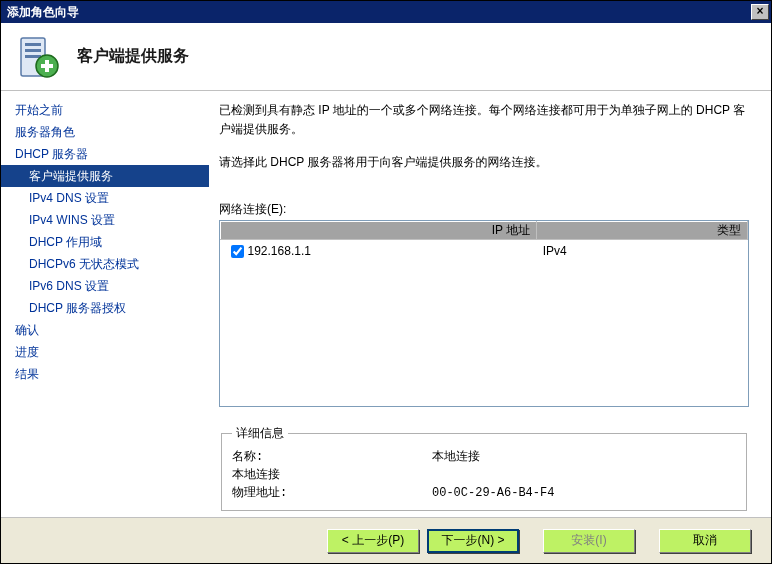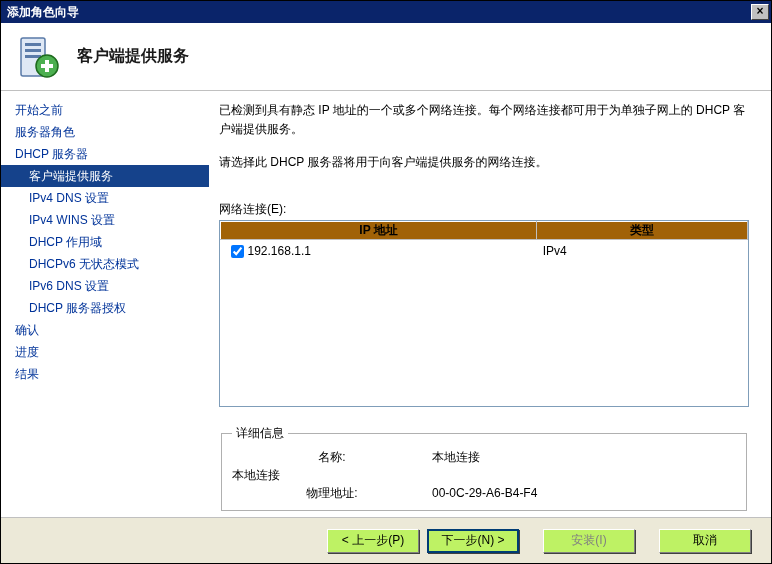--- a/index.html
+++ b/index.html
@@ -98,45 +98,46 @@
     height: 226px;
     background: #fff;
     overflow: hidden;
   }
   table.nc {
     width: 100%;
     border-collapse: collapse;
     font-size: 12px;
   }
   table.nc th {
-    text-align: center;
-    font-weight: bold;
+    text-align: right;
+    font-weight: normal;
     height: 18px;
     padding: 0 6px;
-    background: #a16207;
+    background: #a3a3a3;
     border: 1px solid #c0c0c0;
     border-top:1px solid #fff;
     border-left:1px solid #fff;
   }
   table.nc td { padding: 2px 6px; height: 18px; }
   .chk {
     width: 13px; height: 13px;
     vertical-align: middle;
     margin-right: 4px;
   }
   .details {
     margin-top: 18px;
+    font-family: Liberation Mono, monospace;
   }
   fieldset.det {
     border: 1px solid #b0b0b0;
     padding: 6px 10px 8px 10px;
   }
   fieldset.det legend { padding: 0 4px; }
   .kv { display: flex; height: 18px; line-height: 18px; }
-  .kv .k { width: 200px; text-align: center; }
+  .kv .k { width: 200px; }
   .button-row {
     height: 46px;
     background: #ece9d8;
     border-top: 1px solid #c0c0c0;
     display: flex;
     justify-content: flex-end;
     align-items: center;
     padding-right: 20px;
     gap: 8px;
   }

